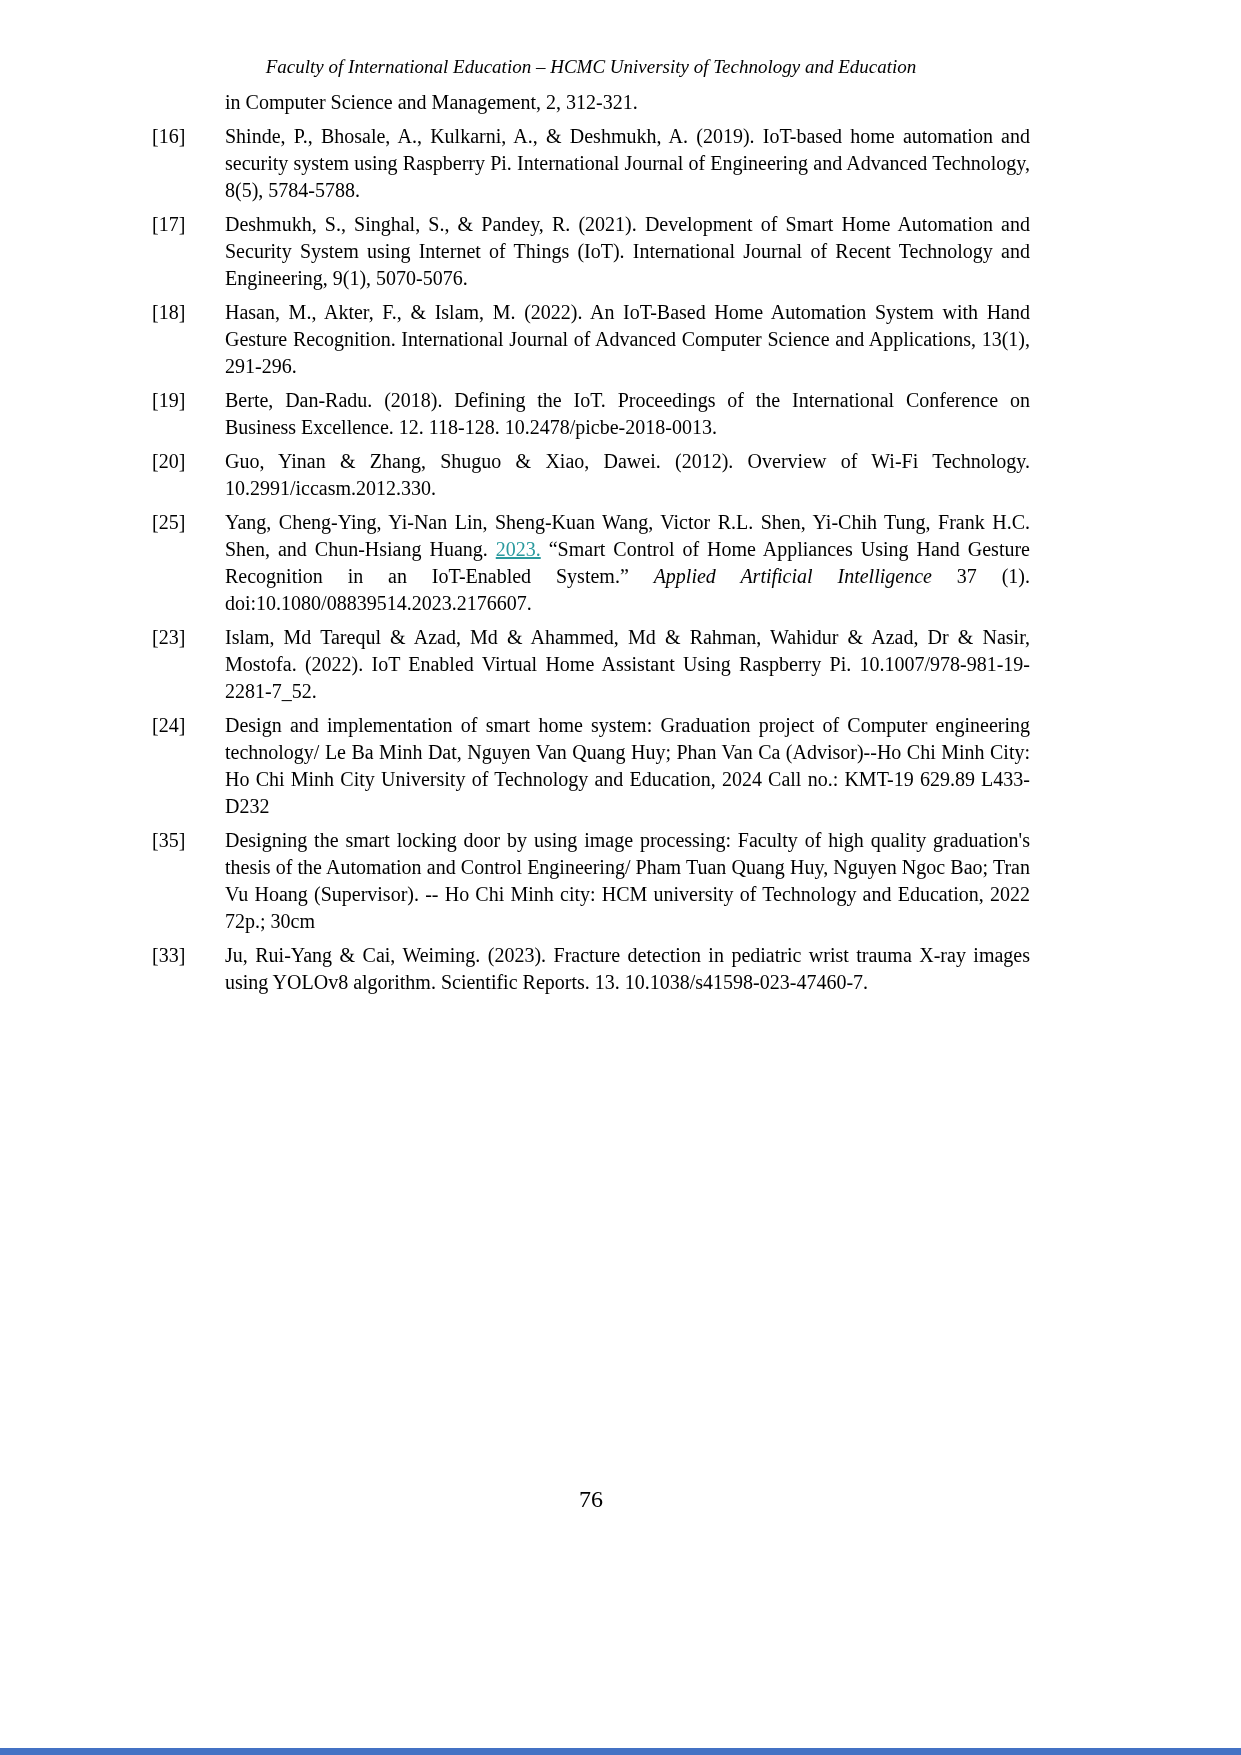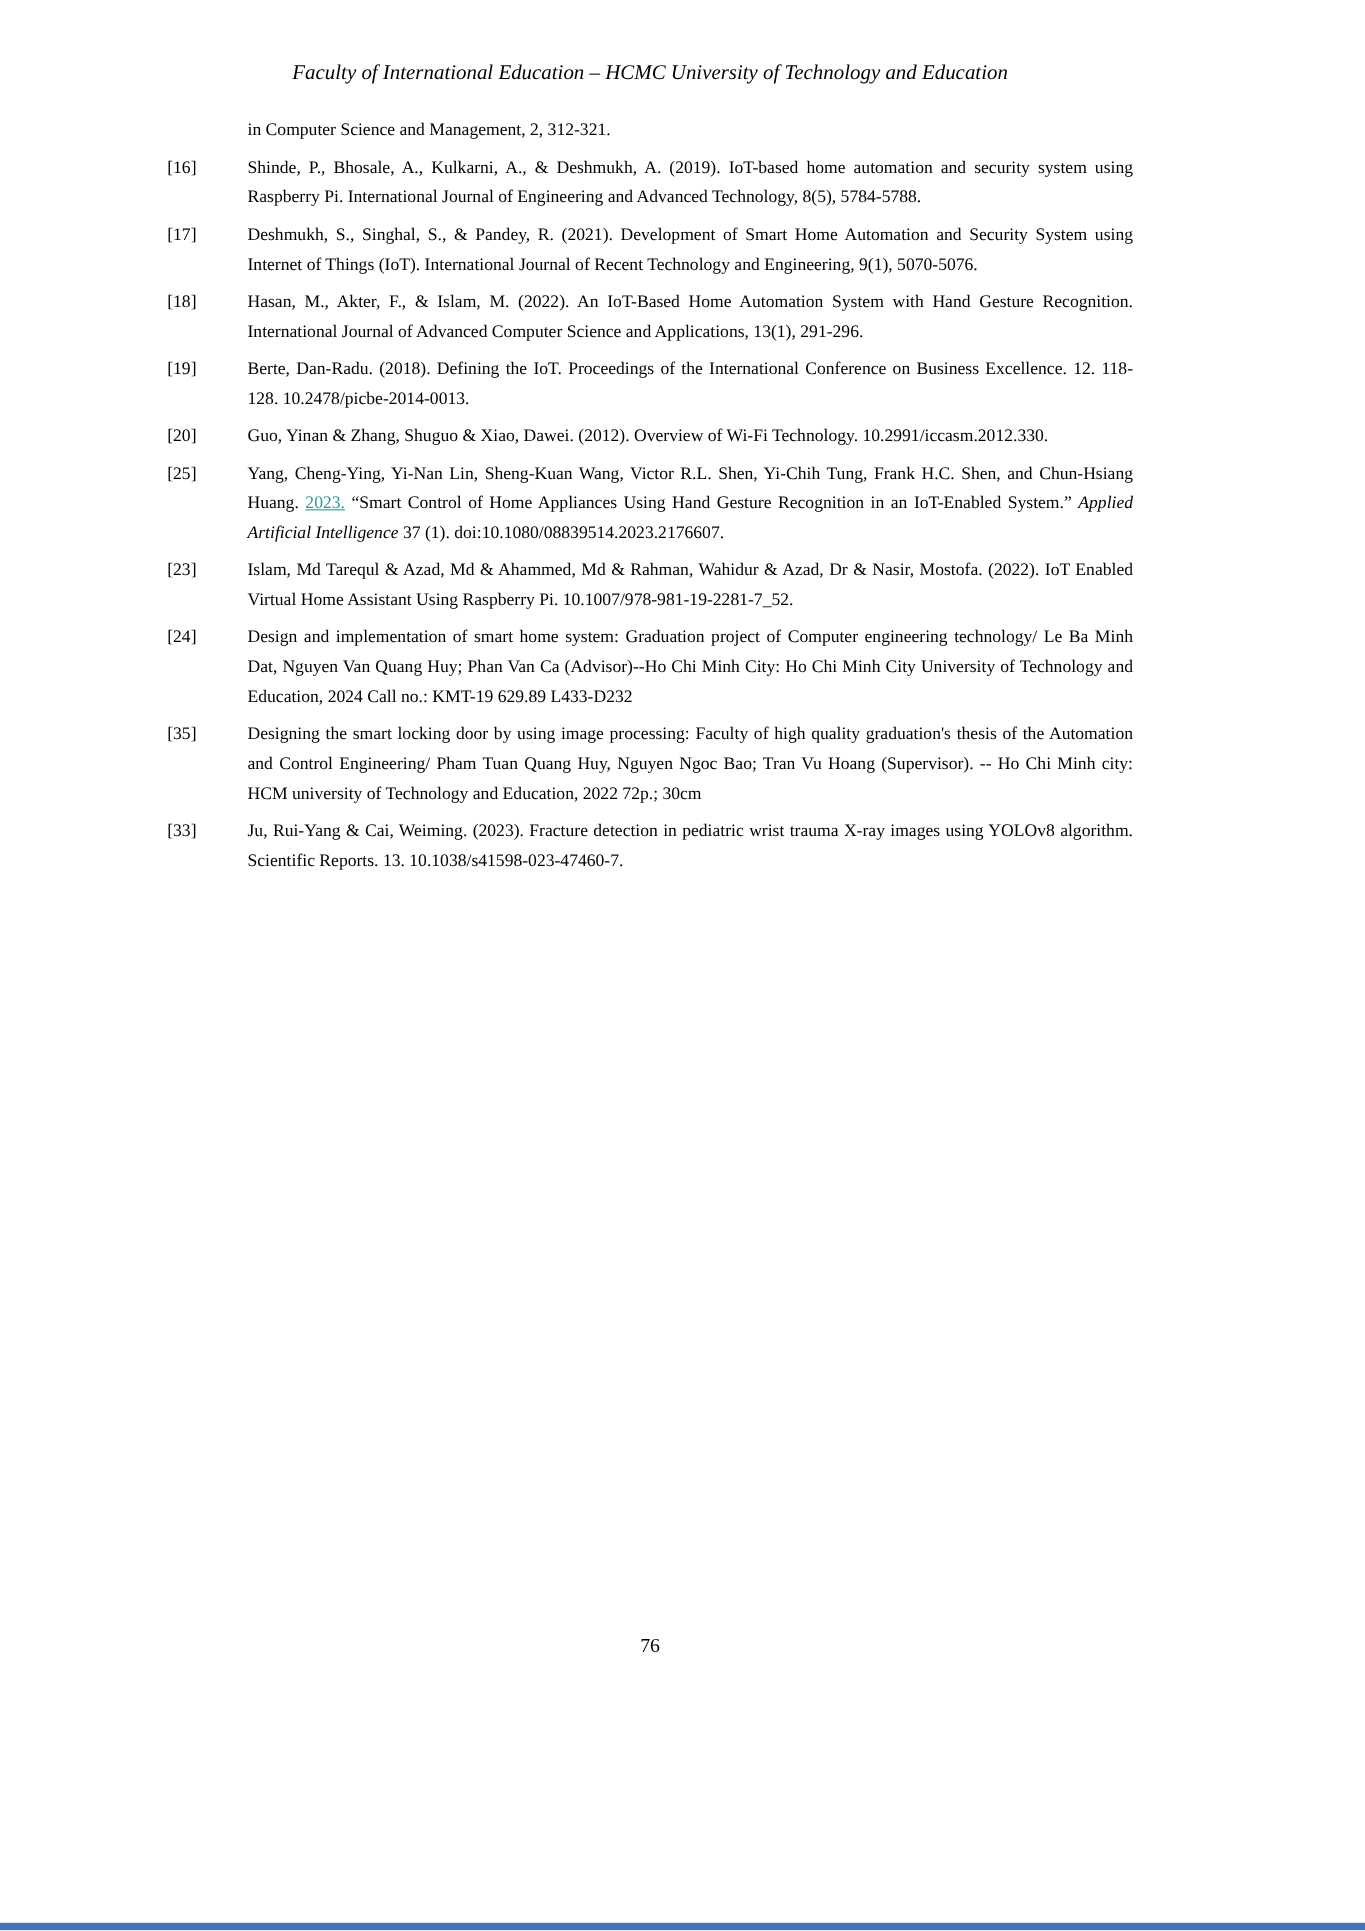--- a/index.html
+++ b/index.html
@@ -18,44 +18,44 @@
     top: 55px;
     left: 152px;
     width: 878px;
     text-align: center;
     font-style: italic;
     font-size: 19px;
     line-height: 24px;
   }
   .content {
     position: absolute;
-    top: 105px;
+    top: 89px;
     left: 152px;
     width: 878px;
-    font-size: 16px;
+    font-size: 20px;
     line-height: 27px;
   }
   .continuation {
     margin-left: 73px;
     margin-bottom: 7px;
     text-align: justify;
   }
   .ref-row { display: flex; margin-bottom: 7px; }
   .ref-label { flex: 0 0 73px; width: 73px; }
   .ref-text { flex: 1; text-align: justify; }
   .seg-normal { }
   .seg-italic { font-style: italic; }
   .seg-teal { color: var(--teal, #2a9a9e); text-decoration: underline; }
   .footer-page {
     position: absolute;
     top: 1486px;
     left: 152px;
     width: 878px;
     text-align: center;
-    font-size: 18px;
+    font-size: 24px;
   }
   .bottom-bar {
     position: absolute;
     left: 0;
     bottom: 0;
     width: 100%;
     height: 7px;
     background: var(--bottom-bar, #4472c4);
   }
 </style>
@@ -81,21 +81,21 @@
     <div class="ref-text"><span class="seg-normal">Deshmukh, S., Singhal, S., &amp; Pandey, R. (2021). Development of Smart Home Automation and Security System using Internet of Things (IoT). International Journal of Recent Technology and Engineering, 9(1), 5070-5076.</span></div>
   </div>
 
   <div class="ref-row">
     <div class="ref-label">[18]</div>
     <div class="ref-text"><span class="seg-normal">Hasan, M., Akter, F., &amp; Islam, M. (2022). An IoT-Based Home Automation System with Hand Gesture Recognition. International Journal of Advanced Computer Science and Applications, 13(1), 291-296.</span></div>
   </div>
 
   <div class="ref-row">
     <div class="ref-label">[19]</div>
-    <div class="ref-text"><span class="seg-normal">Berte, Dan-Radu. (2018). Defining the IoT. Proceedings of the International Conference on Business Excellence. 12. 118-128. 10.2478/picbe-2014-0013.</span></div>
+    <div class="ref-text"><span class="seg-normal">Berte, Dan-Radu. (2018). Defining the IoT. Proceedings of the International Conference on Business Excellence. 12. 118-128. 10.2478/picbe-2018-0013.</span></div>
   </div>
 
   <div class="ref-row">
     <div class="ref-label">[20]</div>
     <div class="ref-text"><span class="seg-normal">Guo, Yinan &amp; Zhang, Shuguo &amp; Xiao, Dawei. (2012). Overview of Wi-Fi Technology. 10.2991/iccasm.2012.330.</span></div>
   </div>
 
 
   <div class="ref-row">
     <div class="ref-label">[25]</div>

